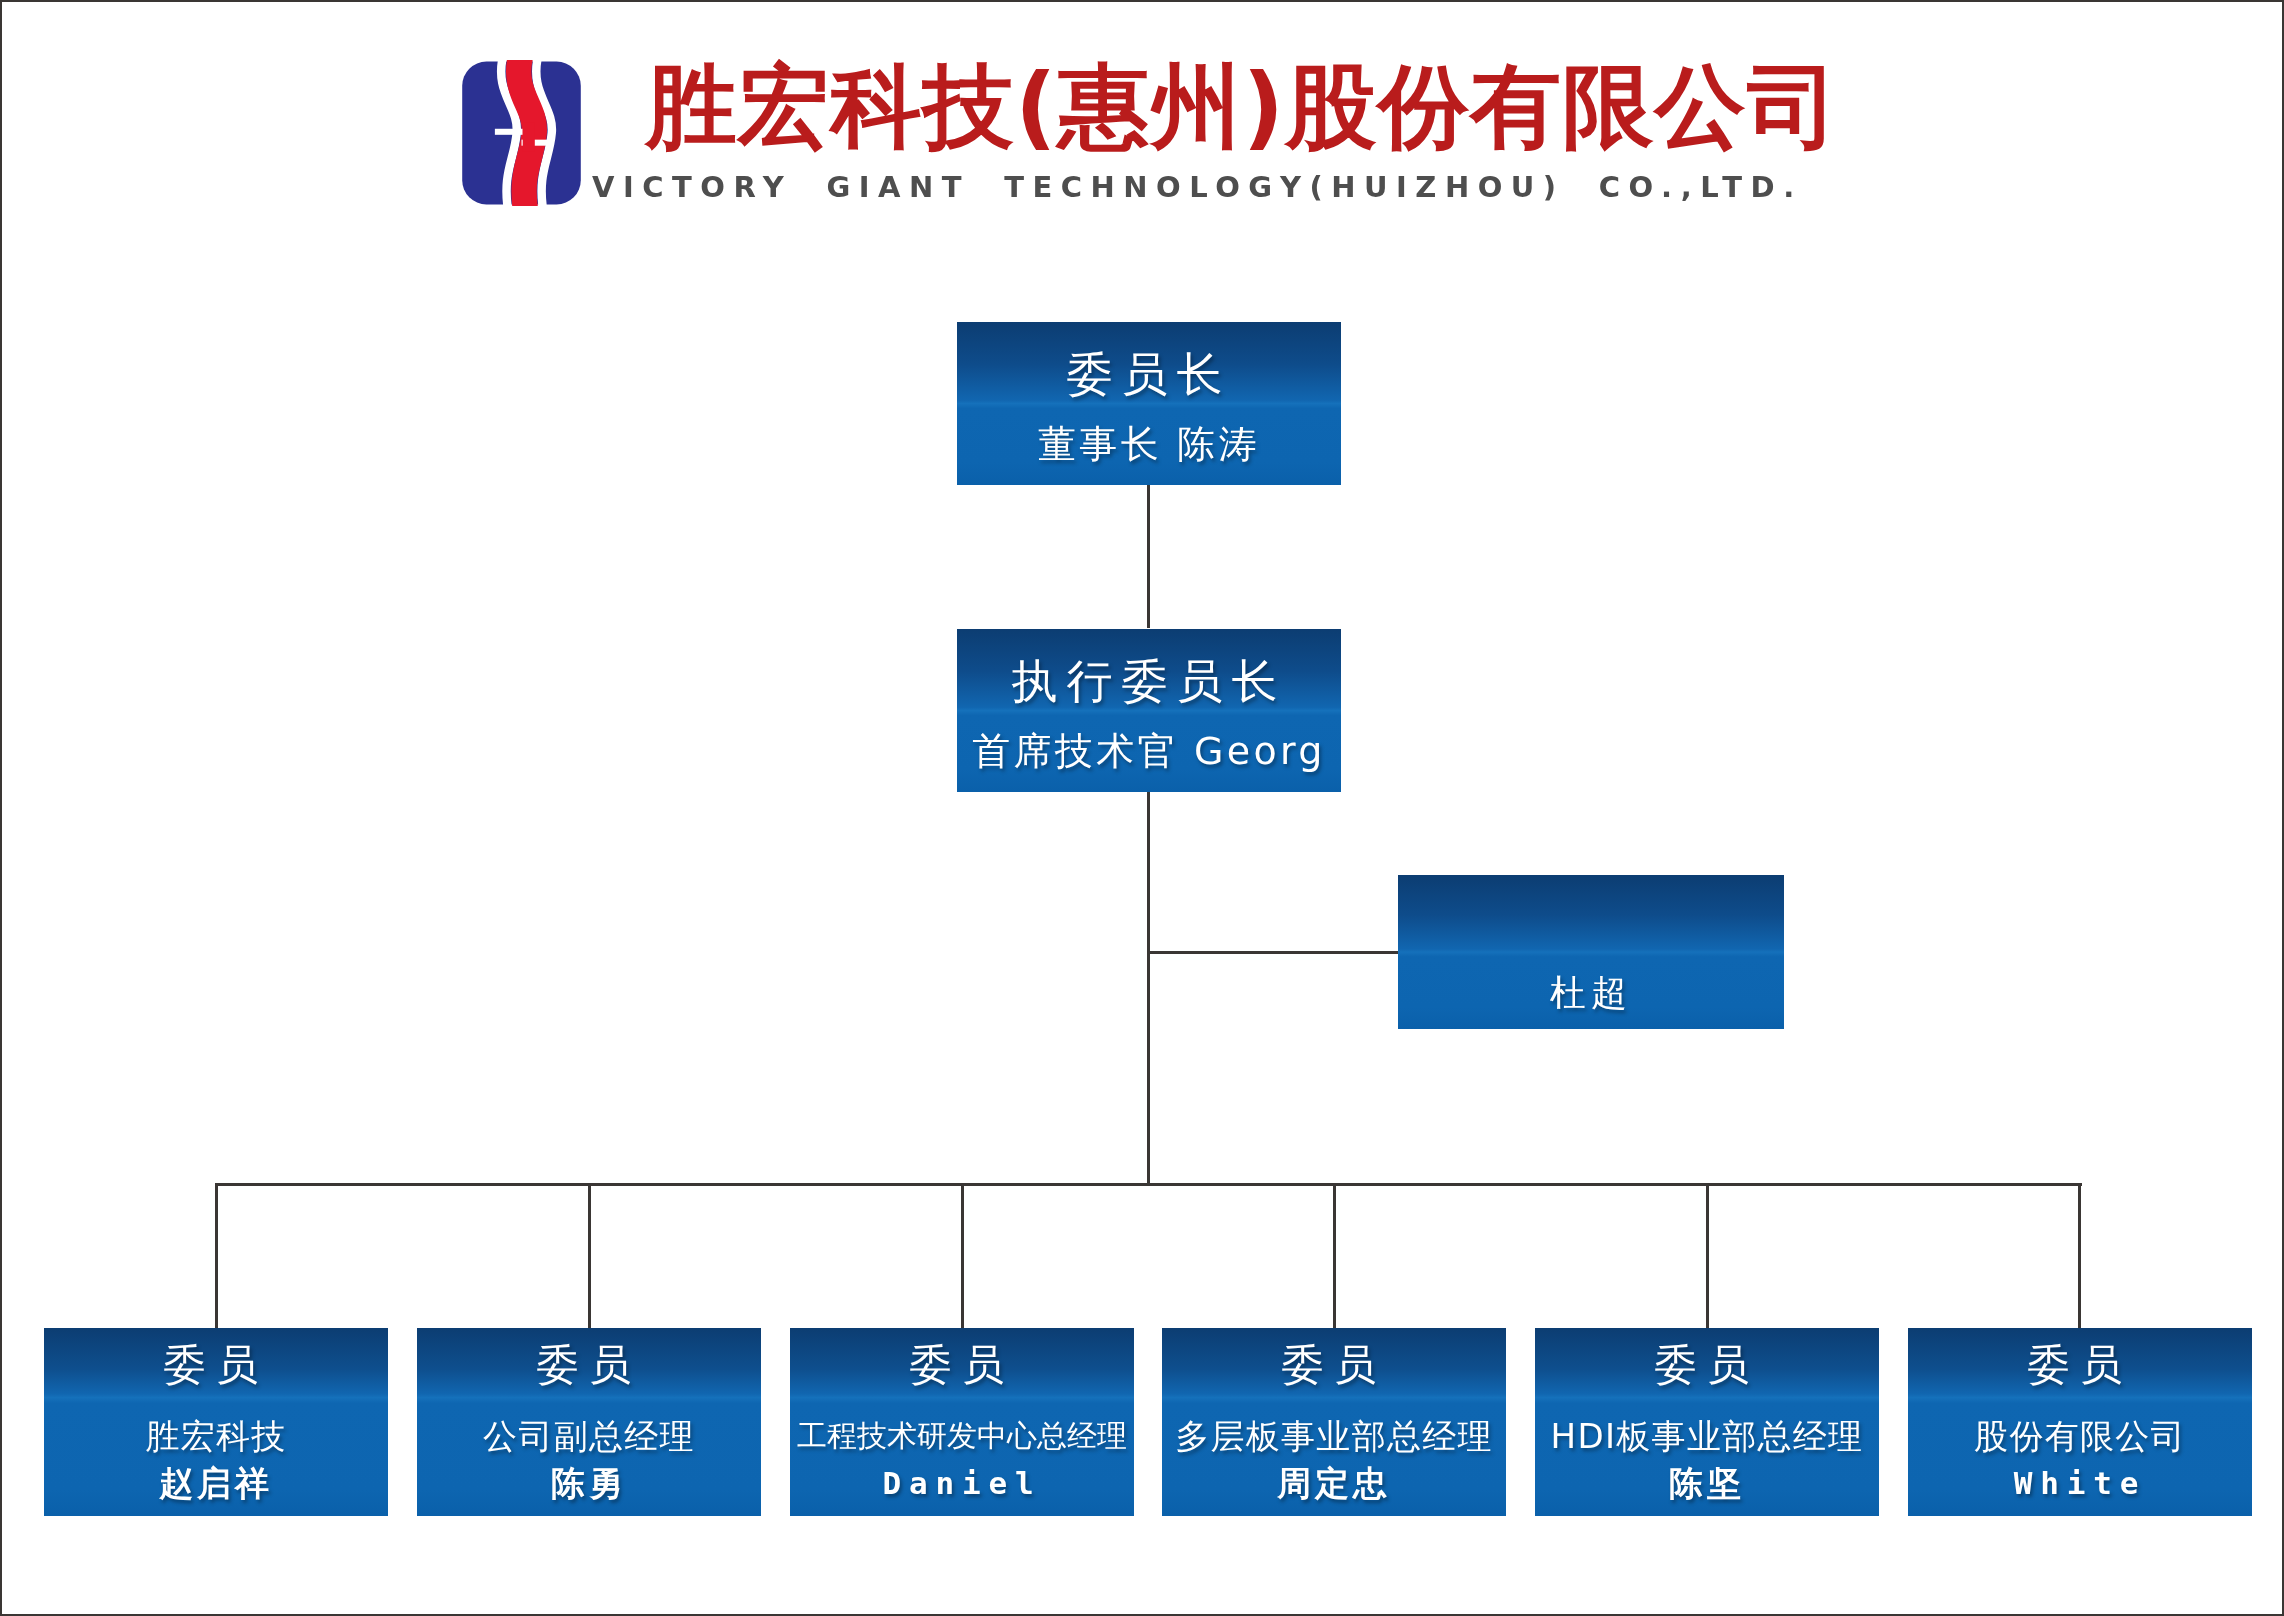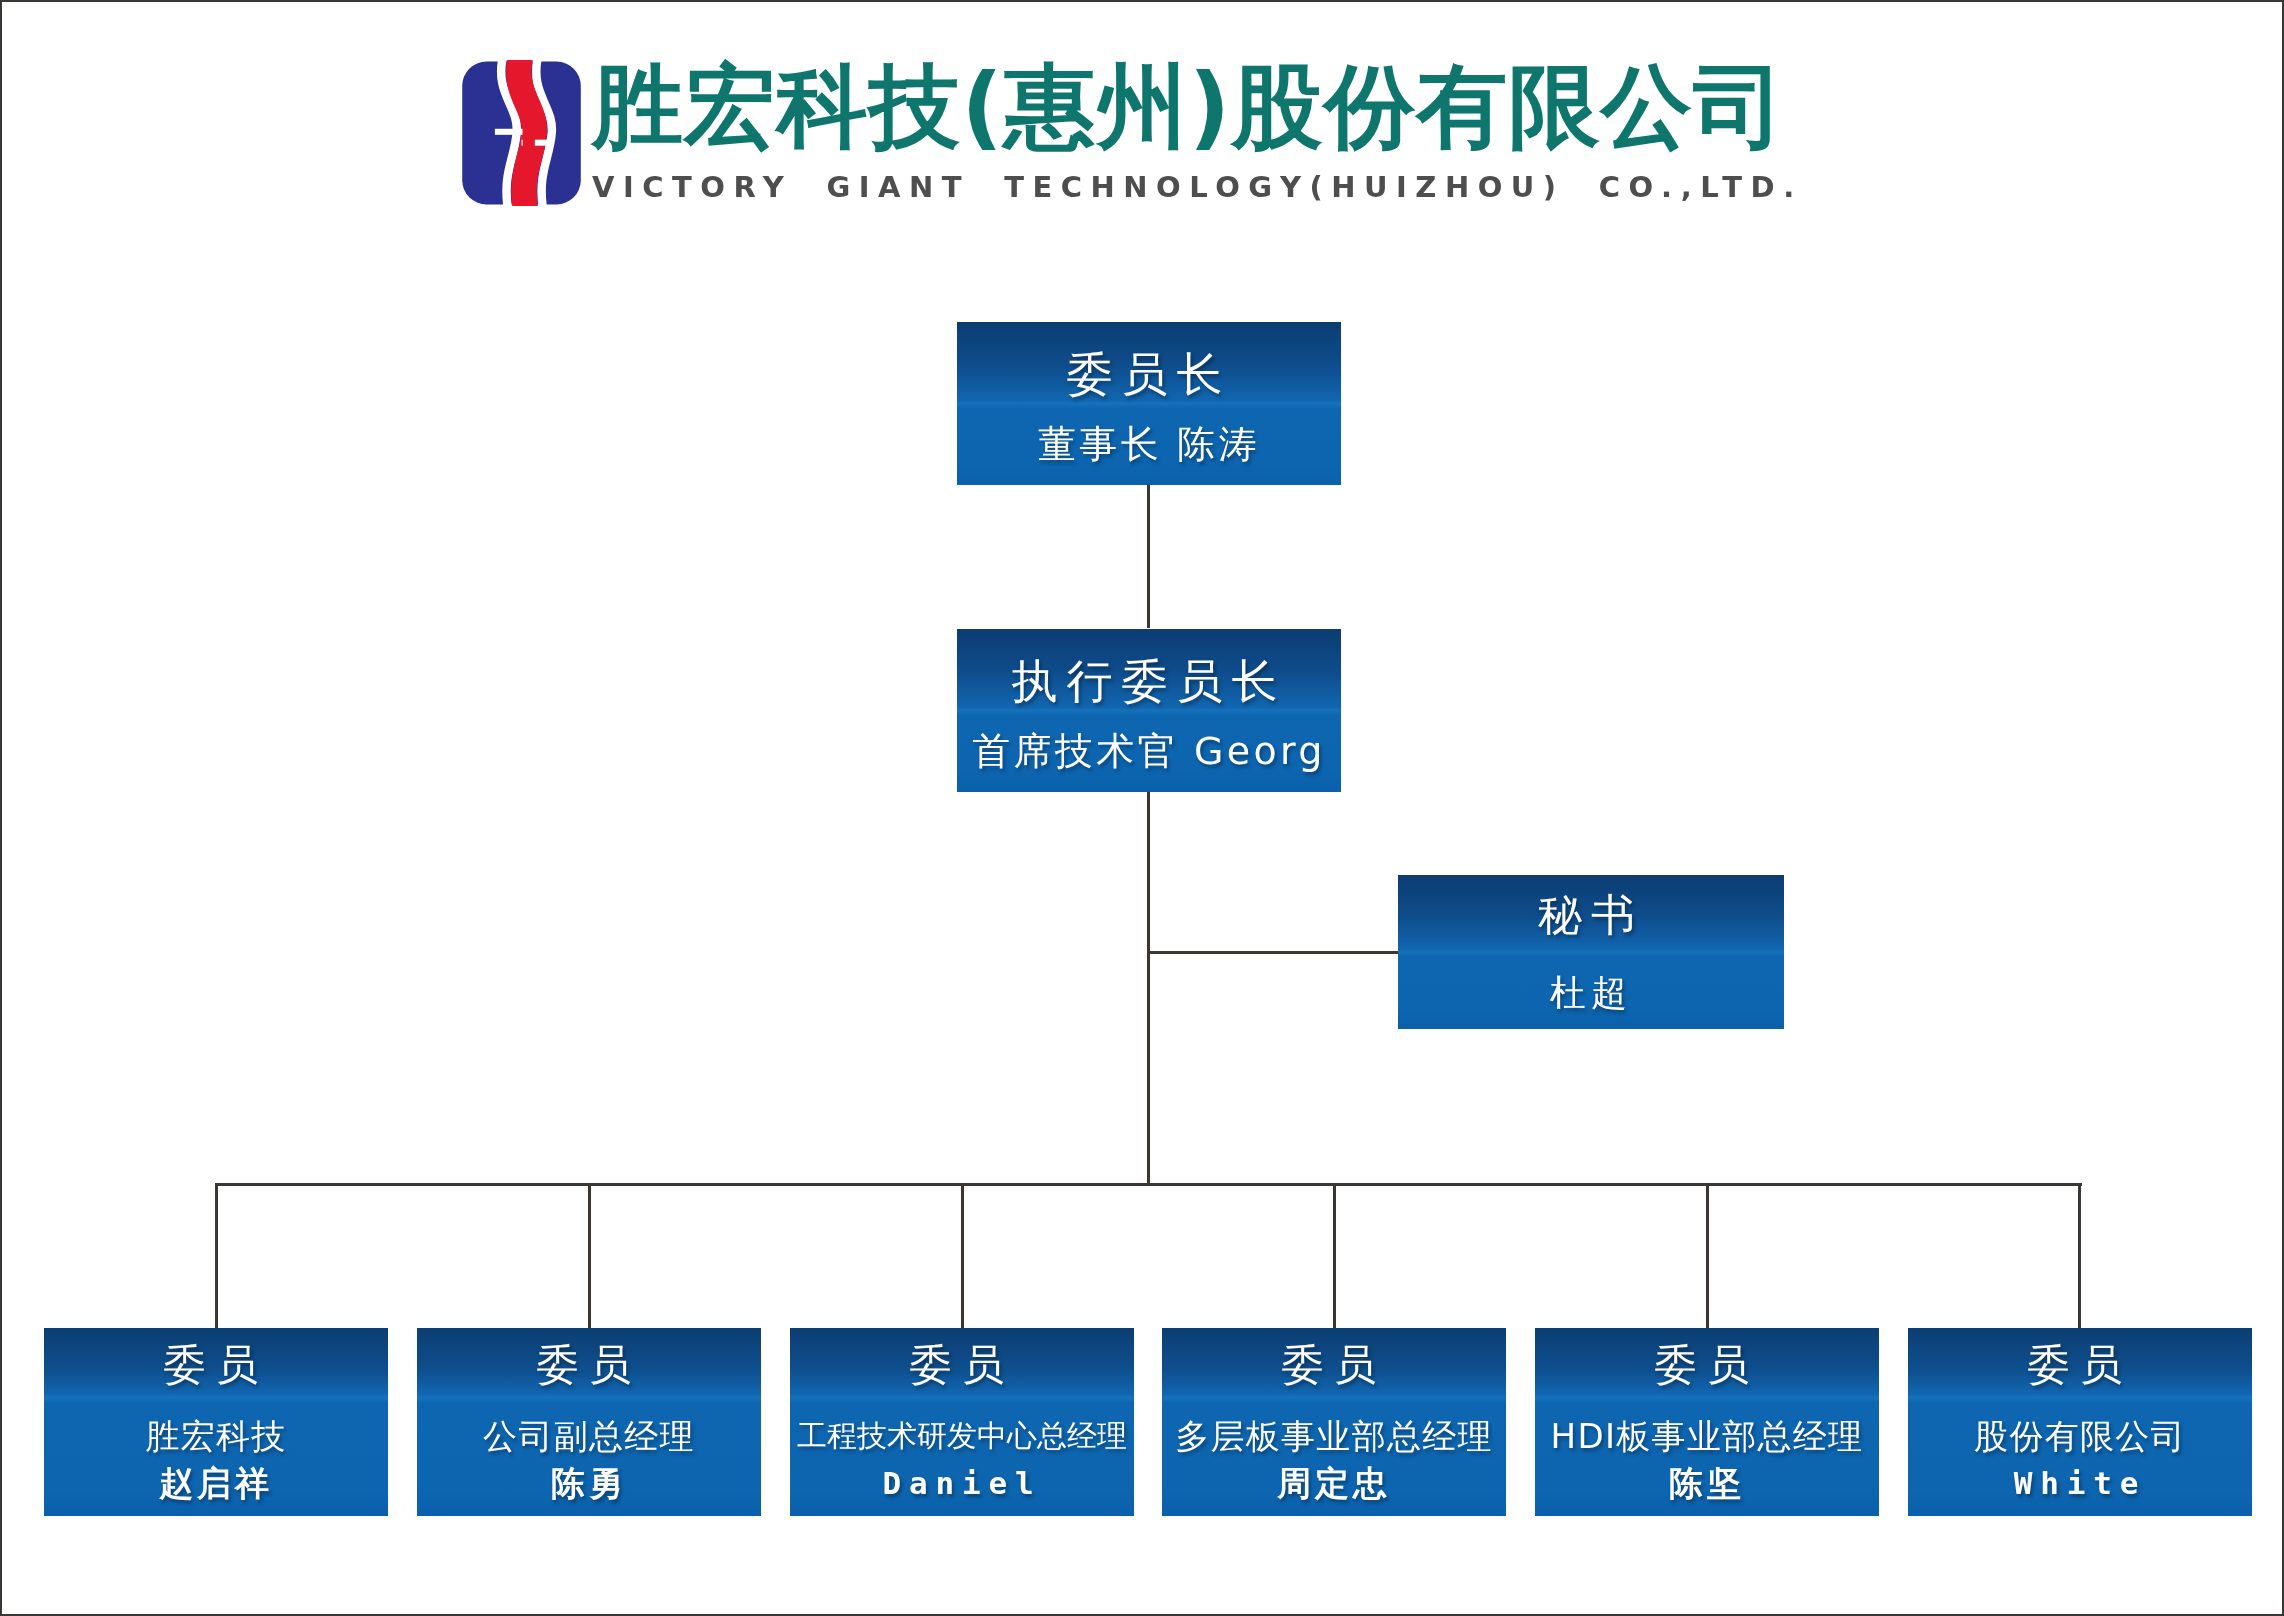--- a/index.html
+++ b/index.html
@@ -6,22 +6,22 @@
   .page {
     position:relative; width:2284px; height:1616px; box-sizing:border-box;
     background:#ffffff; border:2.6px solid #3a3634; overflow:hidden;
     font-family:"DejaVu Sans","Liberation Sans",sans-serif;
   }
 
   
   .logo { position:absolute; left:459px; top:58px; width:121px; height:146px; }
   .title-zh {
     position:absolute; left:590px; top:51px; width:1301px; height:107px;
-    font-size:91px; line-height:107px; font-weight:700; color:#0f766e;
-    white-space:nowrap; letter-spacing:1.3px;
+    font-size:91px; line-height:107px; font-weight:700; color:#b91c1c;
+    text-align:center; white-space:nowrap; letter-spacing:1.3px;
   }
   .title-en {
     position:absolute; left:590px; top:168px; width:1301px; height:39px;
     font-size:29px; line-height:35px; font-weight:700; color:#4e4e4e;
     text-align:left; white-space:nowrap; letter-spacing:8.5px; word-spacing:15.6px;
   }
 
   
   .line { position:absolute; background:#3a3634; }
   .line-chair-exec   { left:1145px; top:483px;  width:2.6px; height:143px; }
@@ -88,21 +88,20 @@
     <span class="node-title">执行委员长</span>
     <span class="node-sub">首席技术官 Georg</span>
   </div>
 
   <div class="node node-l1 node-chairman">
     <span class="node-title">委员长</span>
     <span class="node-sub">董事长 陈涛</span>
   </div>
 
   <div class="node node-secretary">
-    <span class="node-title">秘书</span>
     <span class="node-sub">杜超</span>
   </div>
 
 <div class="line line-drop" style="left: 213px;"></div>
     <div class="node node-member" style="left: 42px;">
       <span class="node-title">委员</span>
       <span class="node-role">胜宏科技</span>
       <span class="node-person">赵启祥</span>
     </div>
     <div class="line line-drop" style="left: 586px;"></div>

